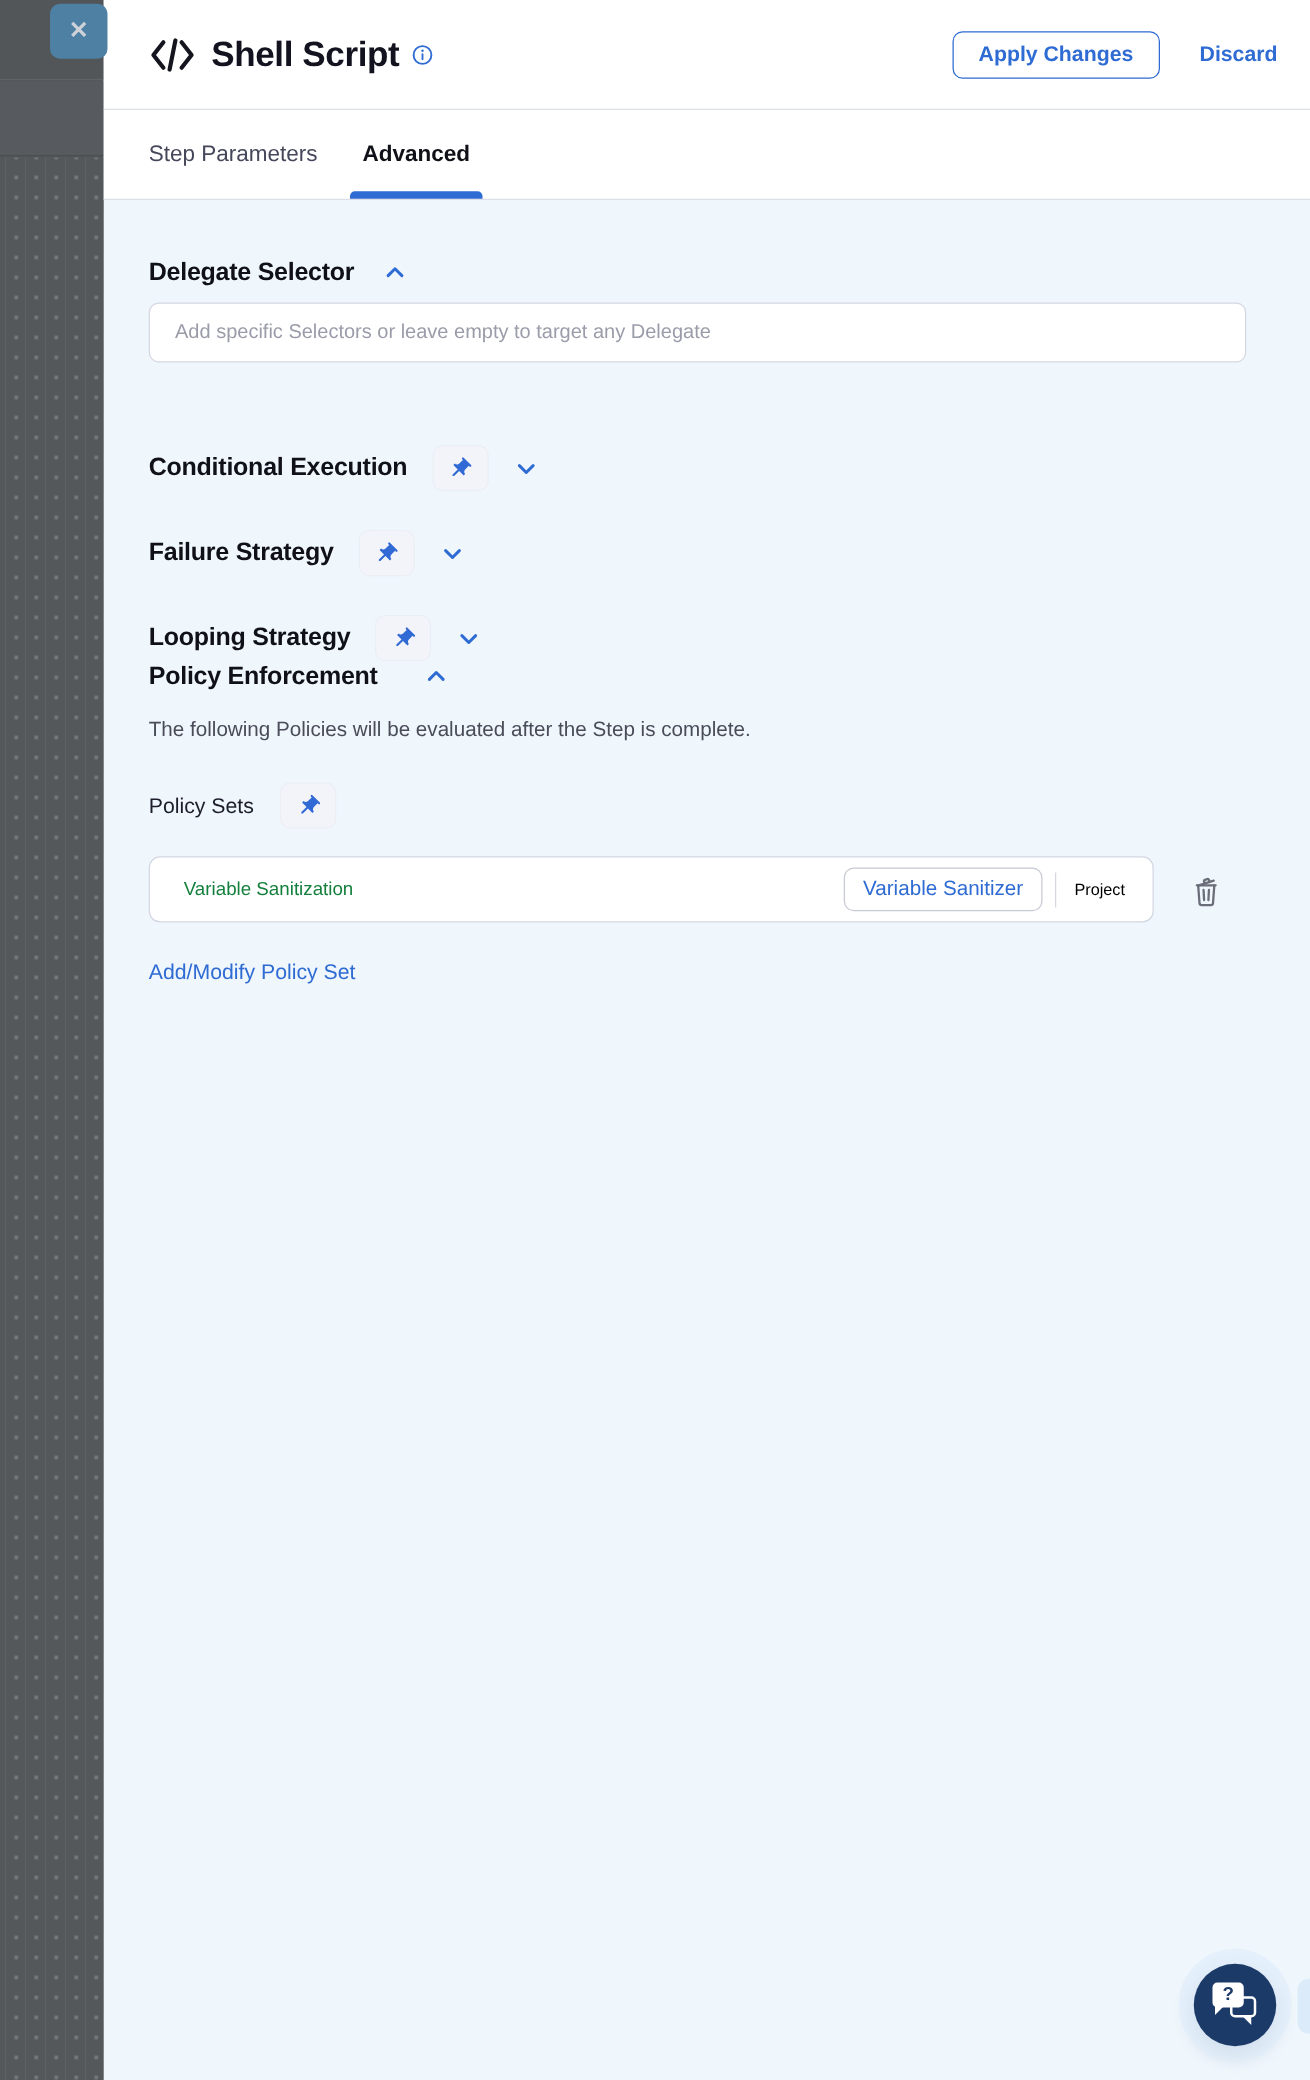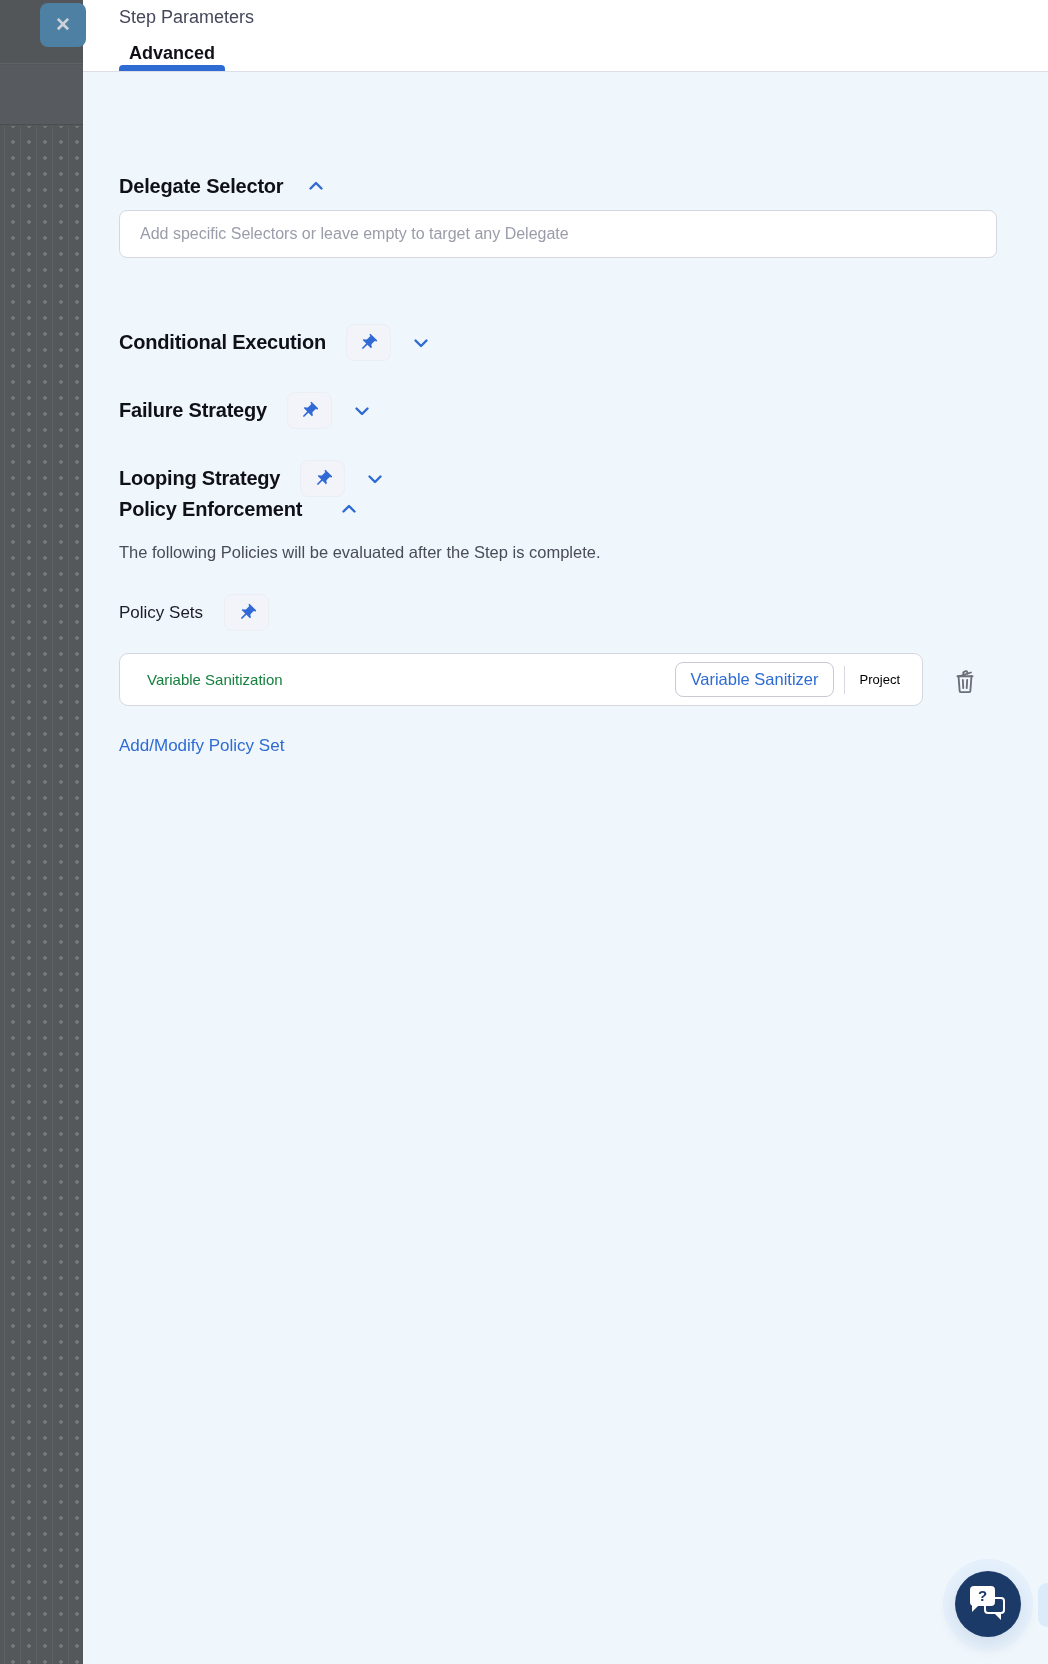--- a/index.html
+++ b/index.html
@@ -34,38 +34,38 @@
     display:flex; align-items:center; padding:0 26px 0 36px; }
   .code-icon { width:38px; height:32px; margin-right:12px; display:flex; align-items:center; }
   h1.title { font-size:28px; font-weight:700; color:#13131f; letter-spacing:-0.3px; }
   .info-icon { margin-left:10px; display:flex; align-items:center; }
   .apply-btn { margin-left:auto; background:#ffffff; border:1.5px solid #2e6bd3; border-radius:8px;
     color:#2e6bd3; font-size:17px; font-weight:600; padding:8px 20px; cursor:pointer;
     font-family:"Liberation Sans",sans-serif; }
   .discard-link { margin-left:32px; color:#2e6bd3; font-size:17px; font-weight:700; cursor:pointer; text-decoration:none; }
 
   nav.tabbar { height:72px; background:#ffffff; border-bottom:1px solid #dcdfe8;
-    display:flex; align-items:flex-start; padding:0 26px 0 36px;flex-direction:column; }
+    display:flex; align-items:flex-end; padding:0 26px 0 36px; }
   .tab { height:100%; display:flex; align-items:center; font-size:18px; color:#45475a; cursor:pointer; position:relative; }
   .tab.first { margin-right:26px; }
   .tab.active { font-weight:700; color:#101018; padding:0 10px; }
   .tab-underline { position:absolute; left:0; right:0; bottom:0; height:6px; background:#2e6bd3; border-radius:4px 4px 0 0; }
   .save-template-btn { margin-left:auto; background:#ffffff; border:1.5px solid #2e6bd3; border-radius:8px;
     color:#2e6bd3; font-size:17px; font-weight:600; height:37px; padding:0 17px; cursor:pointer;
     display:flex; align-items:center; gap:10px; font-family:"Liberation Sans",sans-serif; }
 
   main.content { padding:0 0 0 36px; }
 
   .row { display:flex; align-items:center; }
   h2.sec { font-size:20px; font-weight:700; color:#101018; letter-spacing:-0.2px; }
   .chev-btn { background:transparent; border:none; cursor:pointer; display:flex; align-items:center; padding:0; }
   .pin-btn { width:45px; height:37px; background:#f3f4fa; border:1px solid #eceef6; border-radius:8px;
     display:flex; align-items:center; justify-content:center; cursor:pointer; }
 
-  .delegate-head { margin-top:102px; gap:3px; }
+  .delegate-head { margin-top:46px; gap:3px; }
   .define-row { margin-top:24px; }
   .field-label { font-size:17px; color:#1d1d2a; }
   .define-row .info-icon { margin-left:8px; }
   .define-row .pin-btn { margin-left:23px; }
 
   .selector-input { margin-top:12px; width:878px; height:48px; background:#ffffff;
     border:1px solid #d5d7e2; border-radius:8px; padding:0 20px; font-size:16px; color:#1d1d2a;
     font-family:"Liberation Sans",sans-serif; outline:none; }
   .selector-input::placeholder { color:#9a9ca9; }
 
@@ -121,20 +121,41 @@
     <div class="strip-mid"></div>
     <div class="strip-dots"></div>
   </div>
 
   <button class="close-btn">
     <span>✕</span>
   </button>
 
   <div class="panel">
 
+    <header class="panel-header">
+      <span class="code-icon">
+        <svg width="38" height="32" viewBox="0 0 26 22">
+          <g fill="none" stroke="#15151f" stroke-width="2.3" stroke-linecap="round" stroke-linejoin="round">
+            <polyline points="8,4 2.5,11 8,18"></polyline>
+            <polyline points="18,4 23.5,11 18,18"></polyline>
+            <line x1="14.6" y1="3" x2="11.4" y2="19"></line>
+          </g>
+        </svg>
+      </span>
+      <h1 class="title">Shell Script</h1>
+      <span class="info-icon">
+        <svg width="18" height="18" viewBox="0 0 24 24">
+          <circle cx="12" cy="12" r="9.5" fill="none" stroke="#2e6bd3" stroke-width="2"></circle>
+          <line x1="12" y1="11" x2="12" y2="16.5" stroke="#2e6bd3" stroke-width="2" stroke-linecap="round"></line>
+          <circle cx="12" cy="7.4" r="1.3" fill="#2e6bd3"></circle>
+        </svg>
+      </span>
+      <button class="apply-btn">Apply Changes</button>
+      <a class="discard-link">Discard</a>
+    </header>
 
     <nav class="tabbar">
       <div class="tab first">
         <span>Step Parameters</span>
       </div>
       <div class="tab active">
         <span>Advanced</span>
         <i class="tab-underline"></i>
       </div>
     </nav>

